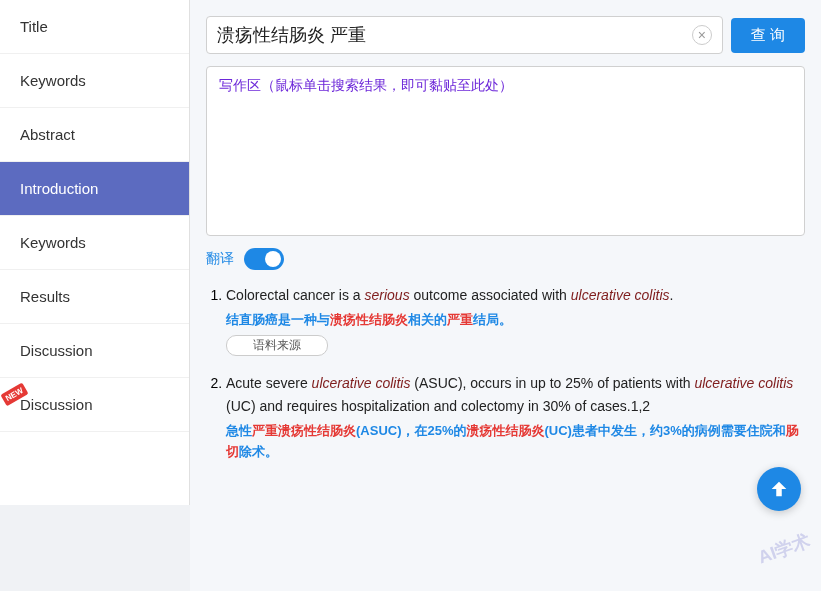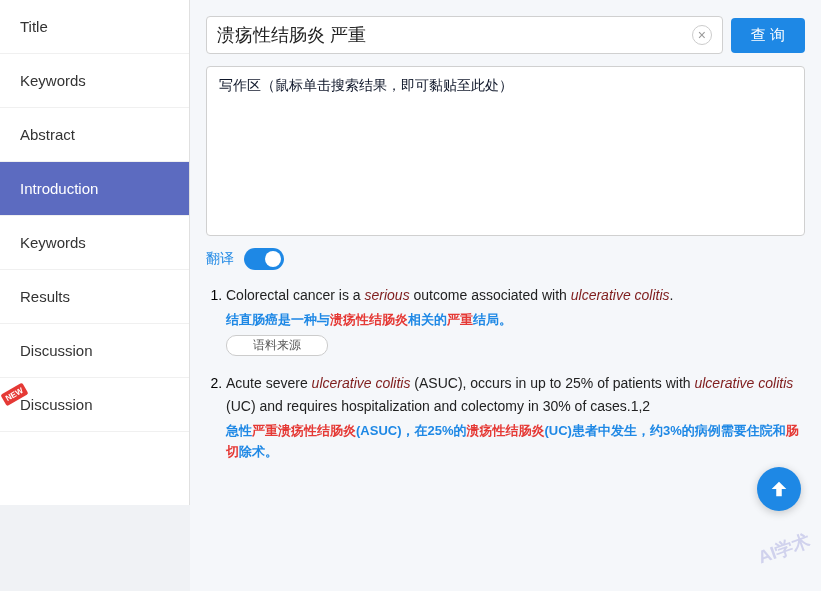--- a/index.html
+++ b/index.html
@@ -107,21 +107,21 @@
     }
 
     
     .writing-area {
       background: #fff;
       border: 1px solid #d0d0d0;
       border-radius: 4px;
       padding: 10px 12px;
       height: 170px;
       margin-bottom: 12px;
-      color: #0f172a;
+      color: #6d28d9;
       font-size: 14px;
     }
 
     
     .translate-row {
       display: flex;
       align-items: center;
       gap: 10px;
       margin-bottom: 14px;
     }

